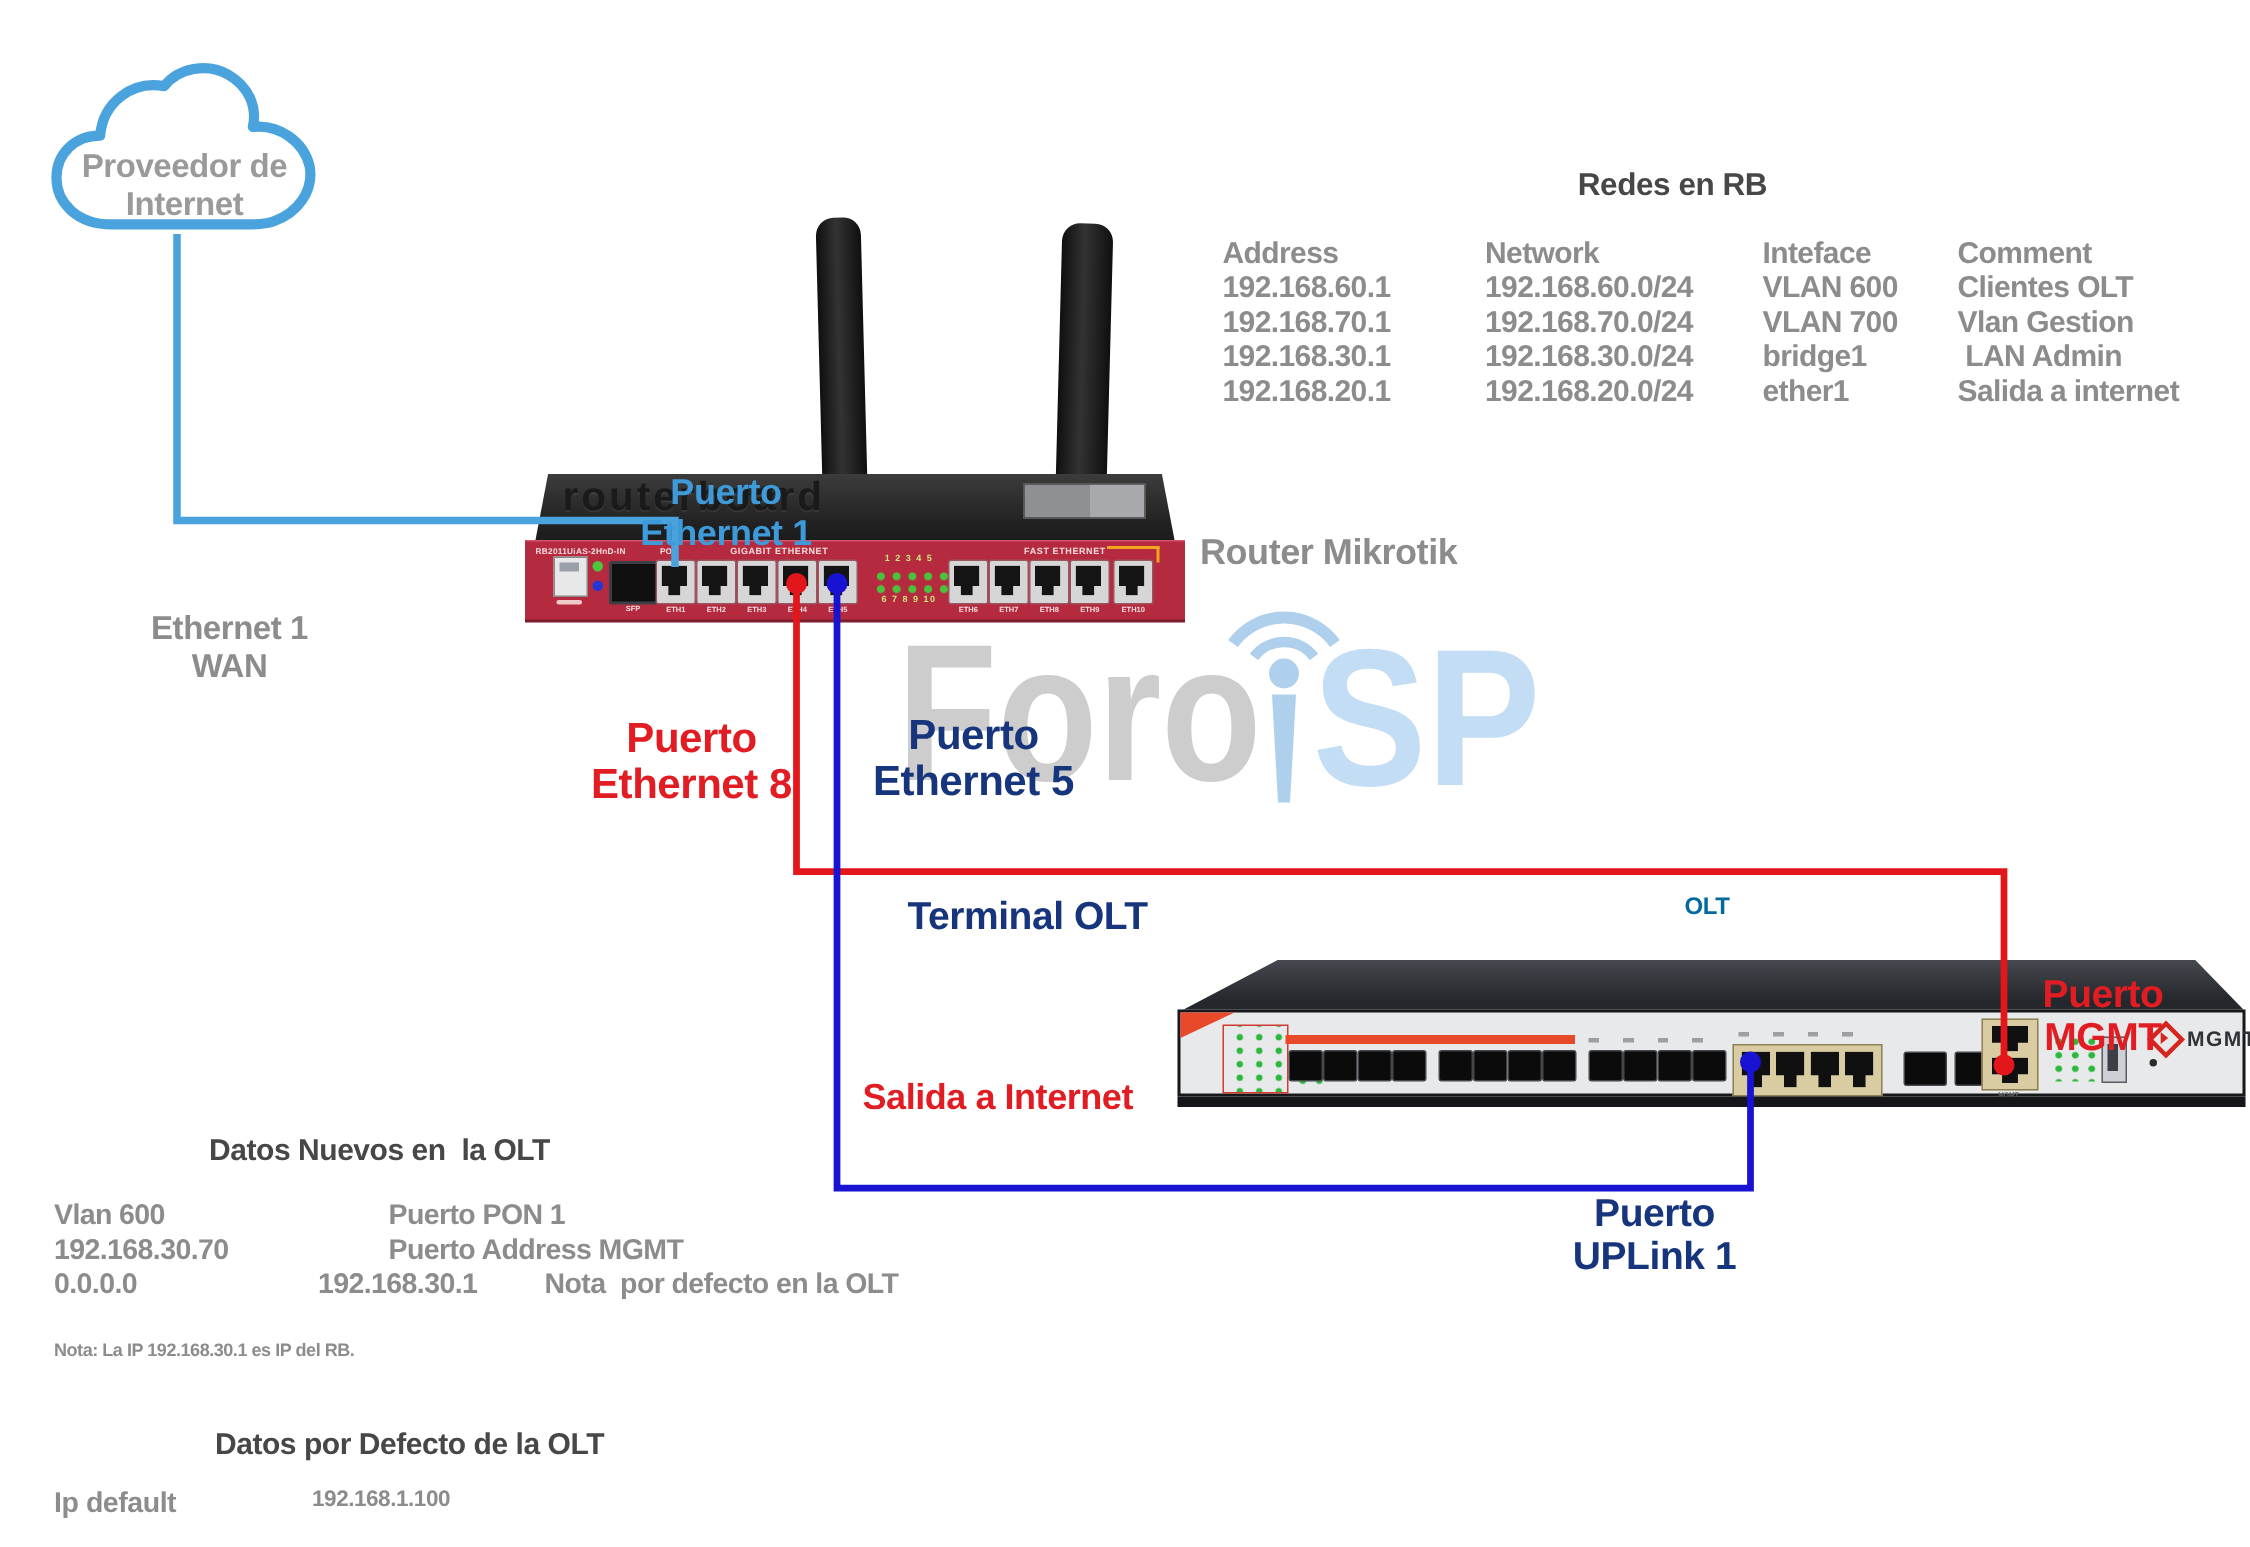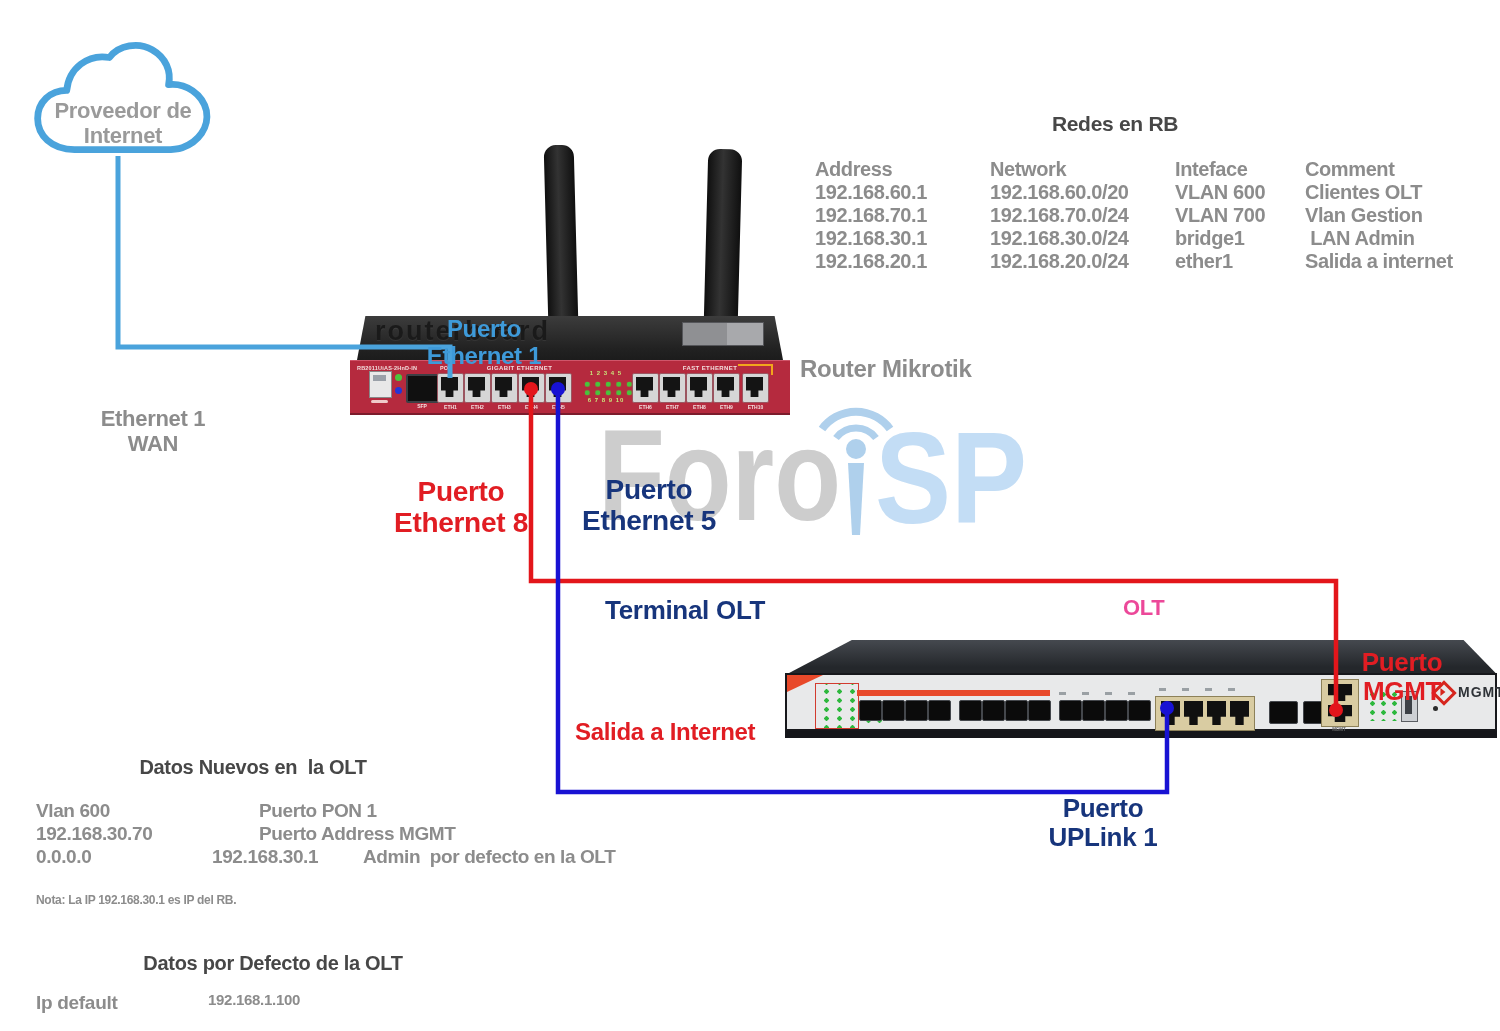--- a/index.html
+++ b/index.html
@@ -287,41 +287,41 @@
   <div class="lbl red center" style="left:385px;top:413px;width:152px;font-size:28px;z-index:6">
     <div>Puerto</div><div>Ethernet 8</div>
   </div>
 
   <div class="lbl navy center" style="left:573px;top:411px;width:152px;font-size:28px;z-index:6">
     <div>Puerto</div><div>Ethernet 5</div>
   </div>
 
   <div class="lbl navy" style="left:605px;top:596px;font-size:26px;z-index:6">Terminal OLT</div>
 
-  <div class="lbl gray" style="left:1123px;top:596px;font-size:22px;z-index:6;color:#ec4899">OLT</div>
+  <div class="lbl gray" style="left:1123px;top:596px;font-size:16px;z-index:6;color:#0369a1">OLT</div>
 
   <div class="lbl red center" style="left:1342px;top:590px;width:120px;font-size:26px;z-index:6">
     <div>Puerto</div><div>MGMT</div>
   </div>
 
   <div class="lbl red" style="left:575px;top:719px;font-size:24px;z-index:6">Salida a Internet</div>
 
   <div class="lbl navy center" style="left:1023px;top:736px;width:160px;font-size:26px;z-index:6">
     <div>Puerto</div><div>UPLink 1</div>
   </div>
 
   <div class="lbl dark rb-title">Redes en RB</div>
   <div class="rb-grid">
     <span>Address</span>
     <span>Network</span>
     <span>Inteface</span>
     <span>Comment</span>
 
     <span>192.168.60.1</span>
-    <span>192.168.60.0/20</span>
+    <span>192.168.60.0/24</span>
     <span>VLAN 600</span>
     <span>Clientes OLT</span>
 
     <span>192.168.70.1</span>
     <span>192.168.70.0/24</span>
     <span>VLAN 700</span>
     <span>Vlan Gestion</span>
 
     <span>192.168.30.1</span>
     <span>192.168.30.0/24</span>
@@ -340,21 +340,21 @@
       <span style="left:0">Vlan 600</span>
       <span style="left:223px">Puerto PON 1</span>
     </div>
     <div class="dn-row">
       <span style="left:0">192.168.30.70</span>
       <span style="left:223px">Puerto Address MGMT</span>
     </div>
     <div class="dn-row">
       <span style="left:0">0.0.0.0</span>
       <span style="left:176px">192.168.30.1</span>
-      <span style="left:327px">Admin  por defecto en la OLT</span>
+      <span style="left:327px">Nota  por defecto en la OLT</span>
     </div>
   </div>
   <div class="lbl gray dn-note">Nota: La IP 192.168.30.1 es IP del RB.</div>
 
   <div class="lbl dark dd-title">Datos por Defecto de la OLT</div>
   <div class="lbl gray" style="left:36px;top:992px;font-size:19px">Ip default</div>
   <div class="lbl gray" style="left:208px;top:992px;font-size:15px">192.168.1.100</div>
 
 </div>
 

